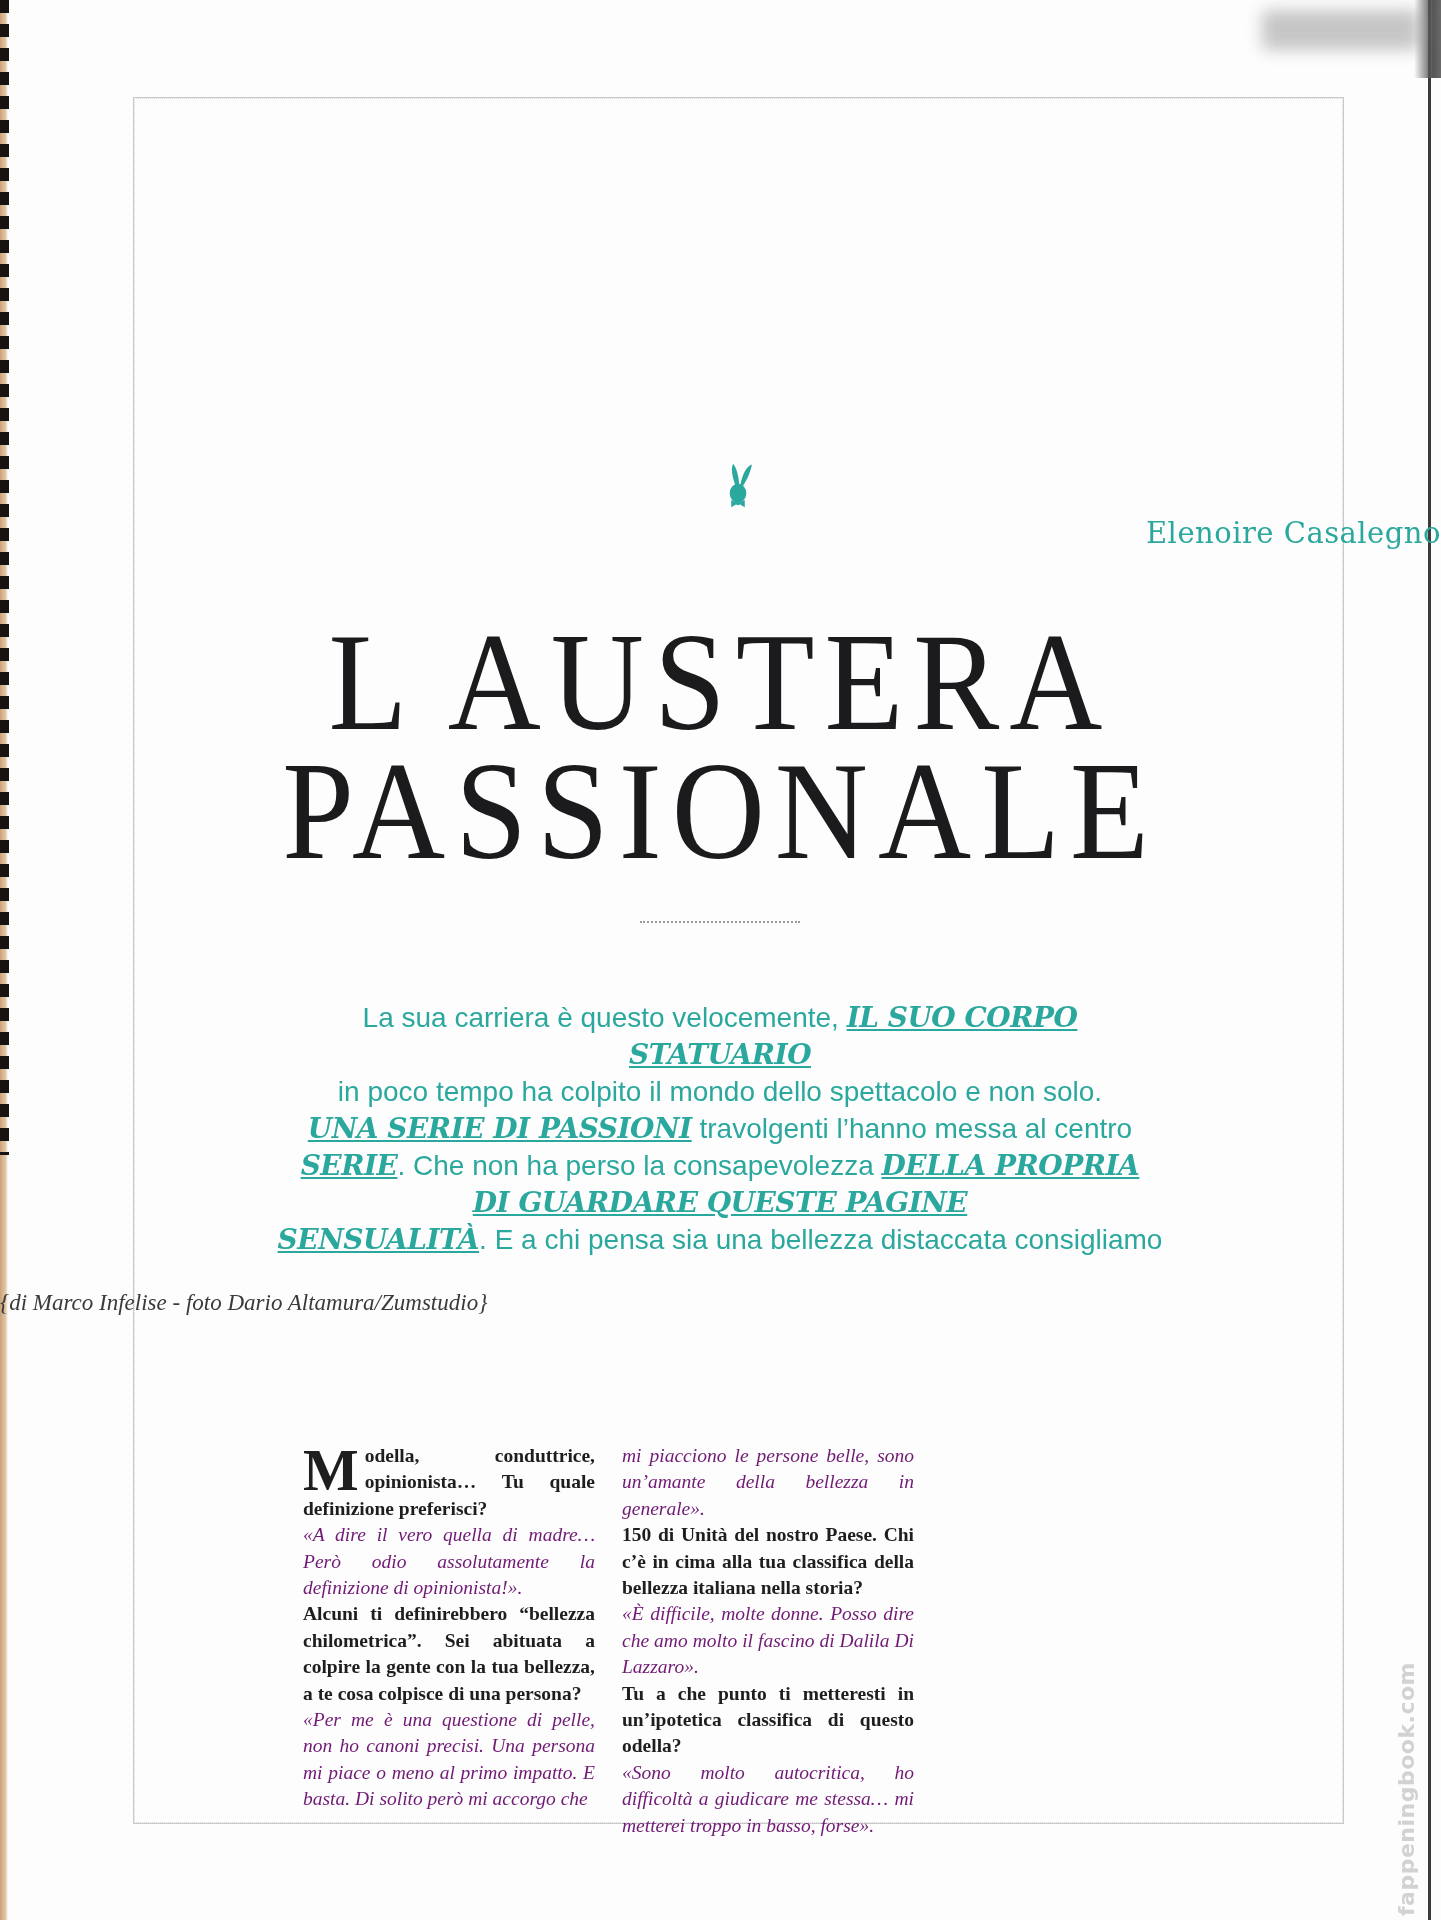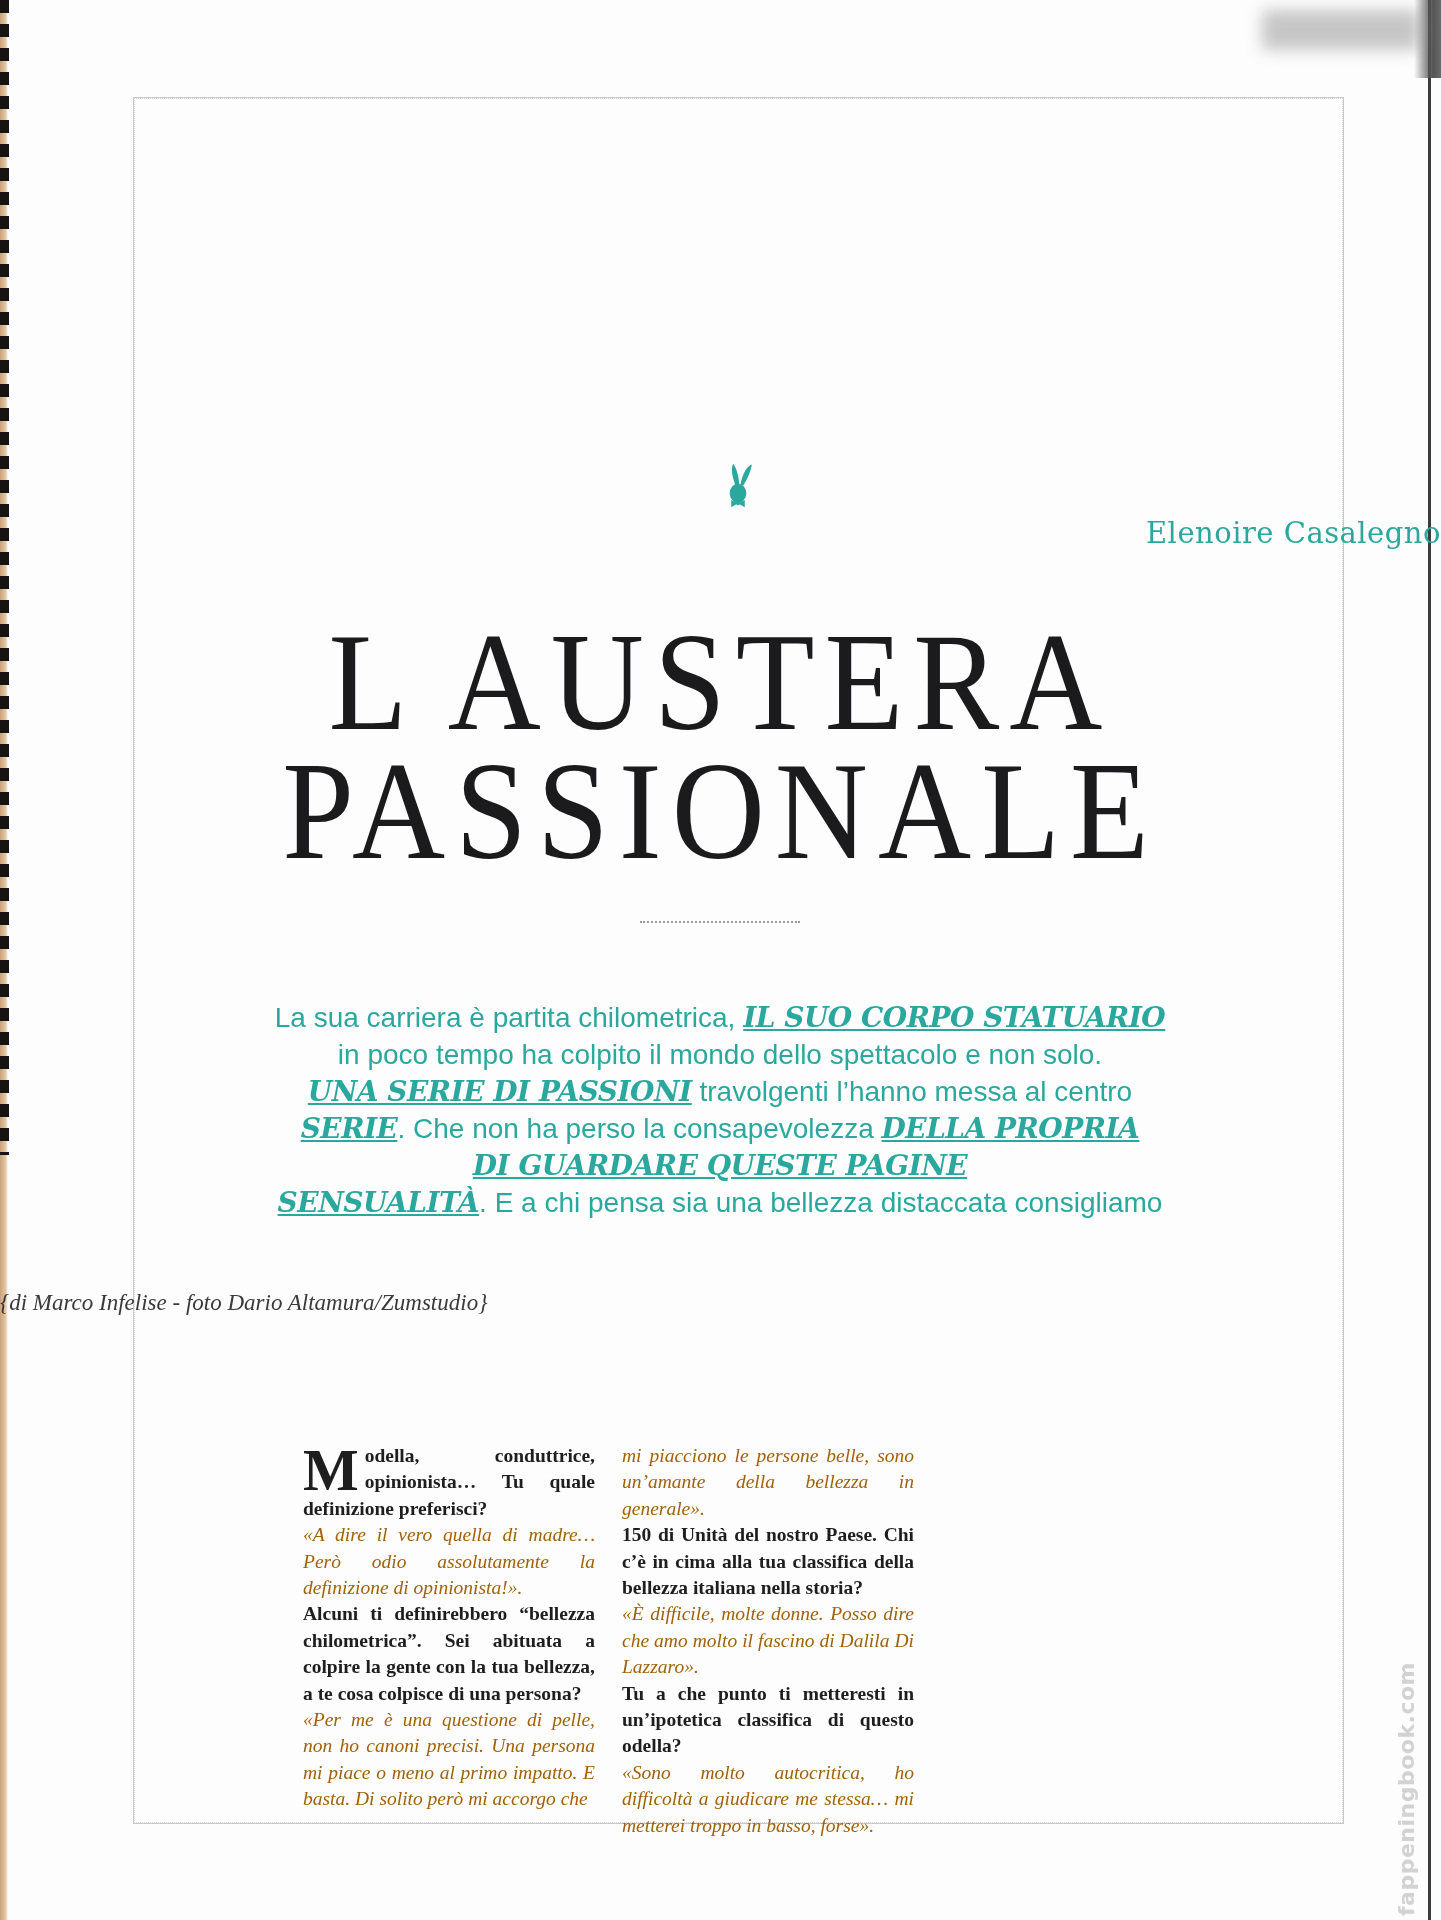--- a/index.html
+++ b/index.html
@@ -41,21 +41,21 @@
     letter-spacing:-.5px;text-decoration:underline;}
 
   .byline{position:absolute;left:0;top:1290px;width:1441px;text-align:left;
     font-family:"Liberation Serif",serif;font-style:italic;font-size:23px;color:#3a3a3a;}
 
   
   .col{position:absolute;top:1443px;width:292px;font-size:19.5px;line-height:26.4px;
     text-align:justify;color:#242424;}
   .col-1{left:303px;} .col-2{left:622px;}
   .q{font-weight:bold;margin:0;color:#1e1e1e;font-family:"Liberation Serif",serif;}
-  .a{font-style:italic;margin:0;font-family:"Liberation Serif",serif;color:#a16207;}
+  .a{font-style:italic;margin:0;font-family:"Liberation Serif",serif;color:#701a75;}
   .dropcap{float:left;font-size:59px;line-height:46px;font-weight:bold;
     padding:4px 6px 0 0;font-family:"Liberation Serif",serif;}
 
   
   .watermark{position:absolute;left:1394px;top:1916px;transform:rotate(-90deg);
     transform-origin:0 0;white-space:nowrap;font-family:"DejaVu Sans",sans-serif;
     font-weight:bold;font-size:22px;color:#d2d2d2;letter-spacing:.5px;
     text-shadow:0 0 1px #ffffff;}
 </style>
 </head>
@@ -85,21 +85,21 @@
   <div class="kicker" style="color:#2BA89E">Elenoire Casalegno</div>
 
   <div class="title">
     <div>L AUSTERA</div>
     <div>PASSIONALE</div>
   </div>
 
   <div class="divider"></div>
 
   <div class="intro" style="color:#2BA89E">
-    <div><span>La sua carriera è partita chilometrica, </span><span class="em">IL SUO CORPO STATUARIO</span></div>
+    <div><span>La sua carriera è questo velocemente, </span><span class="em">IL SUO CORPO STATUARIO</span></div>
     <div><span>in poco tempo ha colpito il mondo dello spettacolo e non solo.</span></div>
     <div><span class="em">UNA SERIE DI PASSIONI</span><span> travolgenti l’hanno messa al centro</span></div>
     <div><span class="em">SERIE</span><span>. Che non ha perso la consapevolezza </span><span class="em">DELLA PROPRIA</span></div>
     <div><span class="em">DI GUARDARE QUESTE PAGINE</span></div>
     <div><span class="em">SENSUALITÀ</span><span>. E a chi pensa sia una bellezza distaccata consigliamo</span></div>
   </div>
 
   <div class="byline">{di Marco Infelise - foto Dario Altamura/Zumstudio}</div>
 
   <div class="col col-1">

